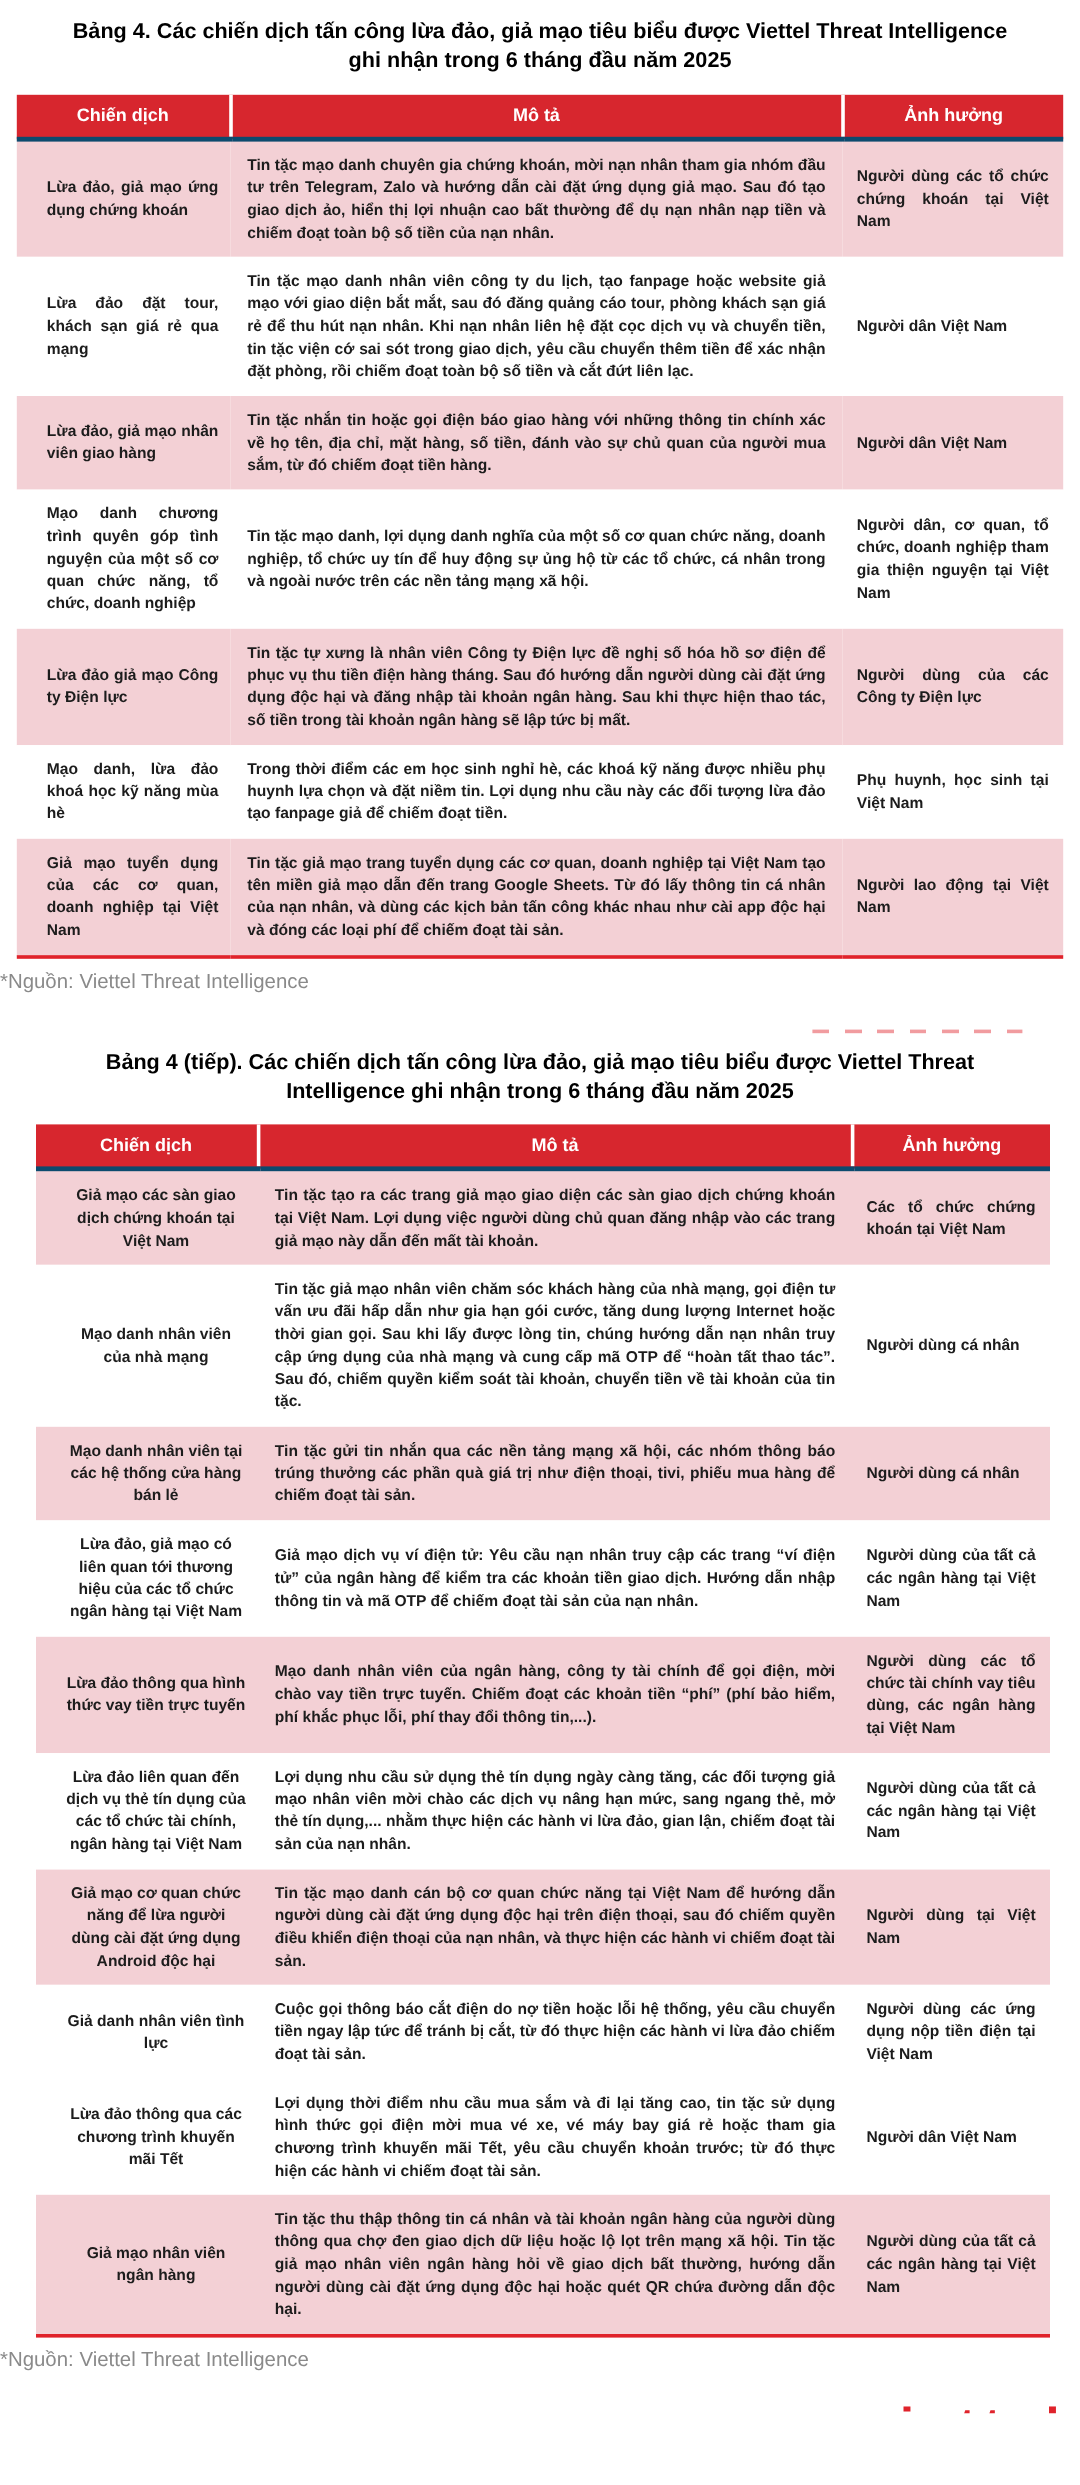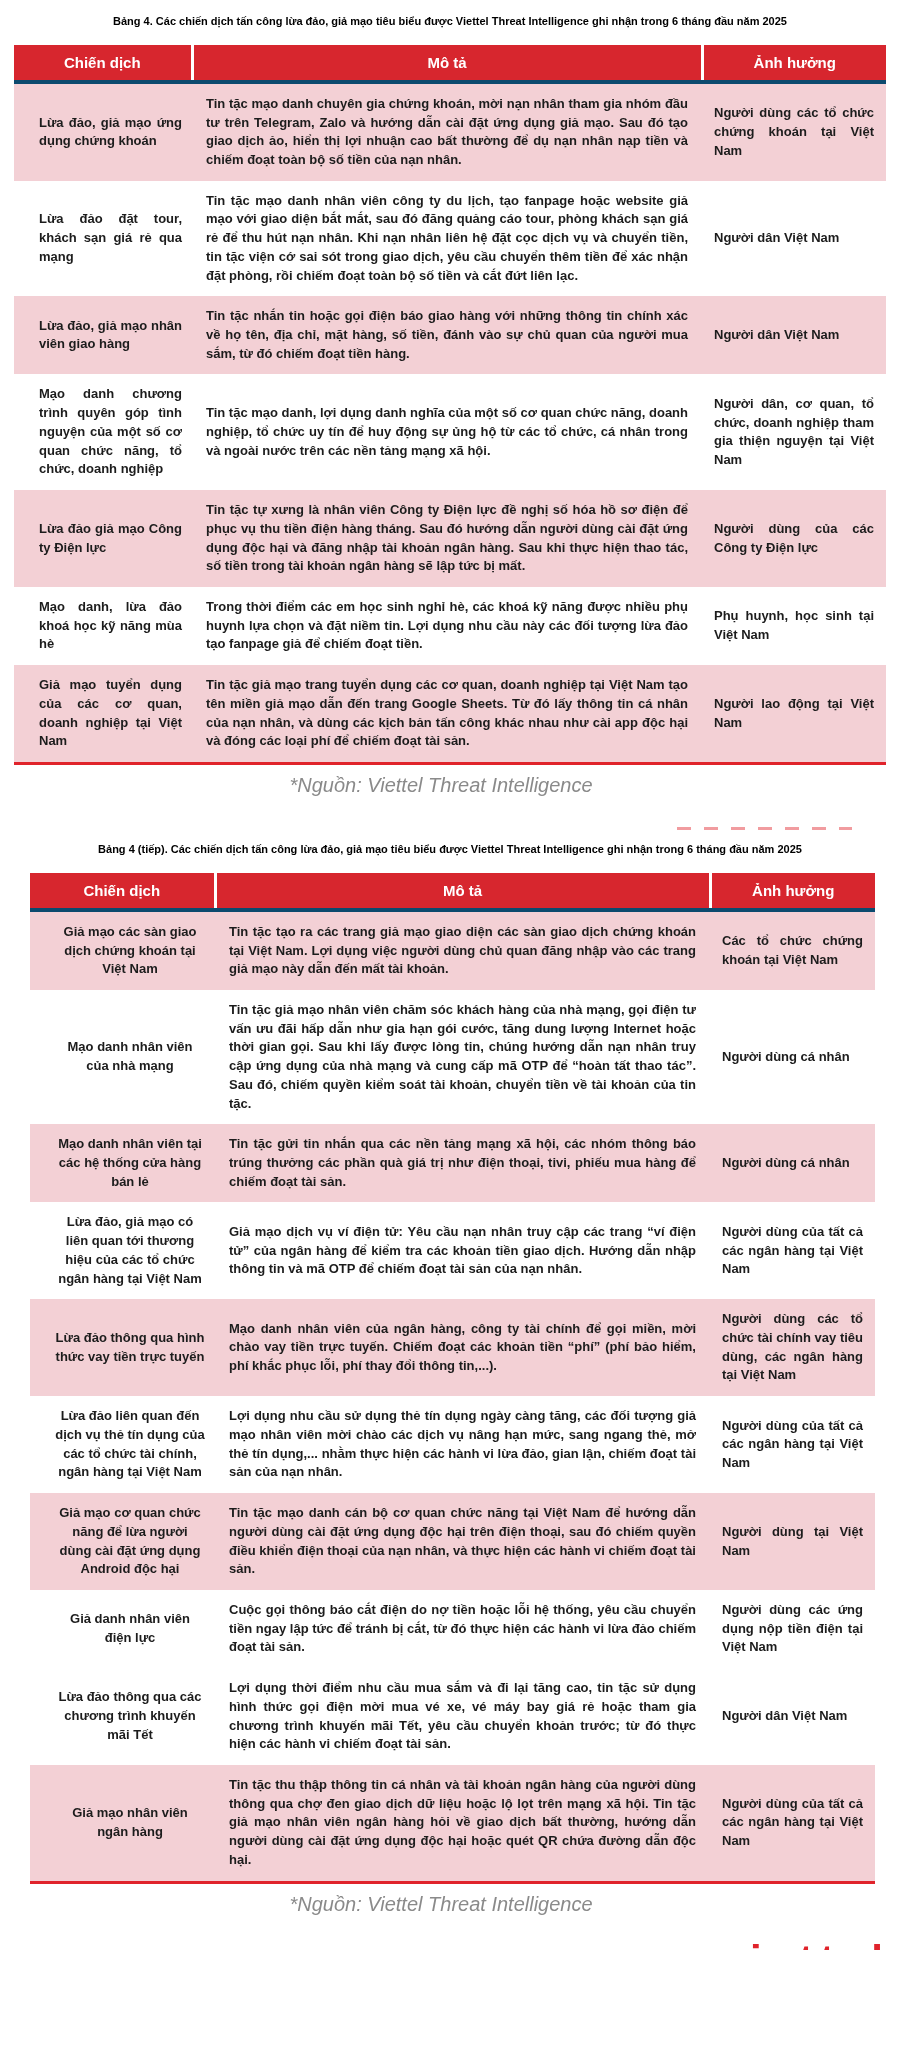--- a/index.html
+++ b/index.html
@@ -10,21 +10,21 @@
     --gray:#8a8a8a;
   }
   html,body{margin:0;padding:0;background:#ffffff;}
   body{
     width:900px;
     font-family:"Liberation Sans","DejaVu Sans",sans-serif;
     color:var(--ink);
   }
   .page{padding-top:14px;min-height:2071px;box-sizing:border-box;}
   .tbl-title{
-    font-size:11px;
+    font-size:18px;
     font-weight:700;
     text-align:center;
     color:#000;
     margin:0 60px 16px 60px;
     line-height:1.35;
   }
   table.t{
     border-collapse:collapse;
     table-layout:fixed;
     border-bottom:3px solid var(--line-red);
@@ -48,24 +48,23 @@
     vertical-align:middle;
     text-align:justify;
     background:#ffffff;
     font-weight:bold;
   }
   .t tr.pink td{background:var(--pink);}
   .t td.c1{padding-left:25px;padding-right:10px;}
   .t td.c3{padding-left:12px;padding-right:12px;}
   .t2 td.c1{text-align:center;}
   .source{
-    text-align:center;
-    font-style:italic;
+    text-align:left;
     color:var(--gray);
-    font-size:20px;
+    font-size:17px;
     margin:9px 18px 0 0;
   }
   .mid-remnant{
     width:175px;
     height:3px;
     margin:30px 48px 0 auto;
     background:repeating-linear-gradient(90deg, rgba(224,35,43,.45) 0 14px, transparent 14px 27px);
   }
   .section2-title{margin-top:12px;}
   .bottom-logo{
@@ -178,35 +177,35 @@
         <td class="c2">Tin tặc gửi tin nhắn qua các nền tảng mạng xã hội, các nhóm thông báo trúng thưởng các phần quà giá trị như điện thoại, tivi, phiếu mua hàng để chiếm đoạt tài sản.</td>
         <td class="c3">Người dùng cá nhân</td>
       </tr>
       <tr>
         <td class="c1">Lừa đảo, giả mạo có liên quan tới thương hiệu của các tổ chức ngân hàng tại Việt Nam</td>
         <td class="c2">Giả mạo dịch vụ ví điện tử: Yêu cầu nạn nhân truy cập các trang “ví điện tử” của ngân hàng để kiểm tra các khoản tiền giao dịch. Hướng dẫn nhập thông tin và mã OTP để chiếm đoạt tài sản của nạn nhân.</td>
         <td class="c3">Người dùng của tất cả các ngân hàng tại Việt Nam</td>
       </tr>
       <tr class="pink">
         <td class="c1">Lừa đảo thông qua hình thức vay tiền trực tuyến</td>
-        <td class="c2">Mạo danh nhân viên của ngân hàng, công ty tài chính để gọi miền, mời chào vay tiền trực tuyến. Chiếm đoạt các khoản tiền “phí” (phí bảo hiểm, phí khắc phục lỗi, phí thay đổi thông tin,...).</td>
+        <td class="c2">Mạo danh nhân viên của ngân hàng, công ty tài chính để gọi điện, mời chào vay tiền trực tuyến. Chiếm đoạt các khoản tiền “phí” (phí bảo hiểm, phí khắc phục lỗi, phí thay đổi thông tin,...).</td>
         <td class="c3">Người dùng các tổ chức tài chính vay tiêu dùng, các ngân hàng tại Việt Nam</td>
       </tr>
       <tr>
         <td class="c1">Lừa đảo liên quan đến dịch vụ thẻ tín dụng của các tổ chức tài chính, ngân hàng tại Việt Nam</td>
         <td class="c2">Lợi dụng nhu cầu sử dụng thẻ tín dụng ngày càng tăng, các đối tượng giả mạo nhân viên mời chào các dịch vụ nâng hạn mức, sang ngang thẻ, mở thẻ tín dụng,... nhằm thực hiện các hành vi lừa đảo, gian lận, chiếm đoạt tài sản của nạn nhân.</td>
         <td class="c3">Người dùng của tất cả các ngân hàng tại Việt Nam</td>
       </tr>
       <tr class="pink">
         <td class="c1">Giả mạo cơ quan chức năng để lừa người dùng cài đặt ứng dụng Android độc hại</td>
         <td class="c2">Tin tặc mạo danh cán bộ cơ quan chức năng tại Việt Nam để hướng dẫn người dùng cài đặt ứng dụng độc hại trên điện thoại, sau đó chiếm quyền điều khiển điện thoại của nạn nhân, và thực hiện các hành vi chiếm đoạt tài sản.</td>
         <td class="c3">Người dùng tại Việt Nam</td>
       </tr>
       <tr>
-        <td class="c1">Giả danh nhân viên điện lực</td>
+        <td class="c1">Giả danh nhân viên tình lực</td>
         <td class="c2">Cuộc gọi thông báo cắt điện do nợ tiền hoặc lỗi hệ thống, yêu cầu chuyển tiền ngay lập tức để tránh bị cắt, từ đó thực hiện các hành vi lừa đảo chiếm đoạt tài sản.</td>
         <td class="c3">Người dùng các ứng dụng nộp tiền điện tại Việt Nam</td>
       </tr>
       <tr>
         <td class="c1">Lừa đảo thông qua các chương trình khuyến mãi Tết</td>
         <td class="c2">Lợi dụng thời điểm nhu cầu mua sắm và đi lại tăng cao, tin tặc sử dụng hình thức gọi điện mời mua vé xe, vé máy bay giá rẻ hoặc tham gia chương trình khuyến mãi Tết, yêu cầu chuyển khoản trước; từ đó thực hiện các hành vi chiếm đoạt tài sản.</td>
         <td class="c3">Người dân Việt Nam</td>
       </tr>
       <tr class="pink">
         <td class="c1">Giả mạo nhân viên ngân hàng</td>

